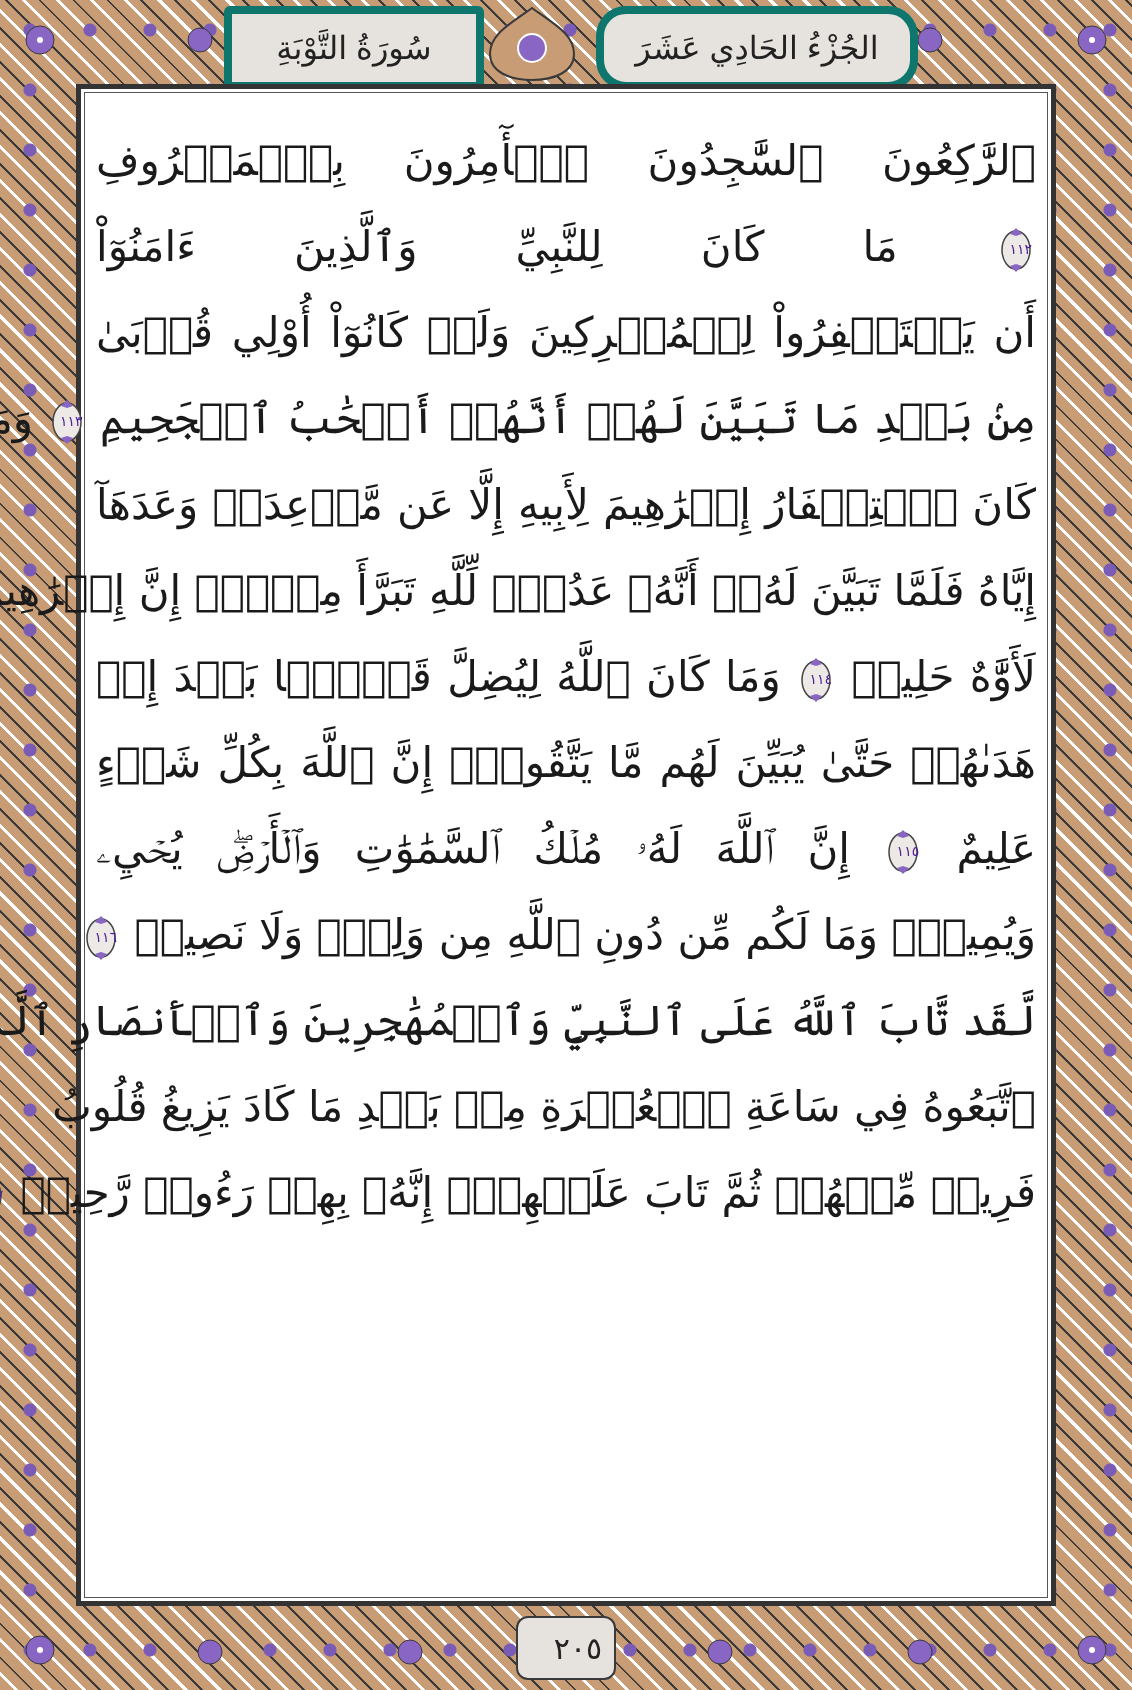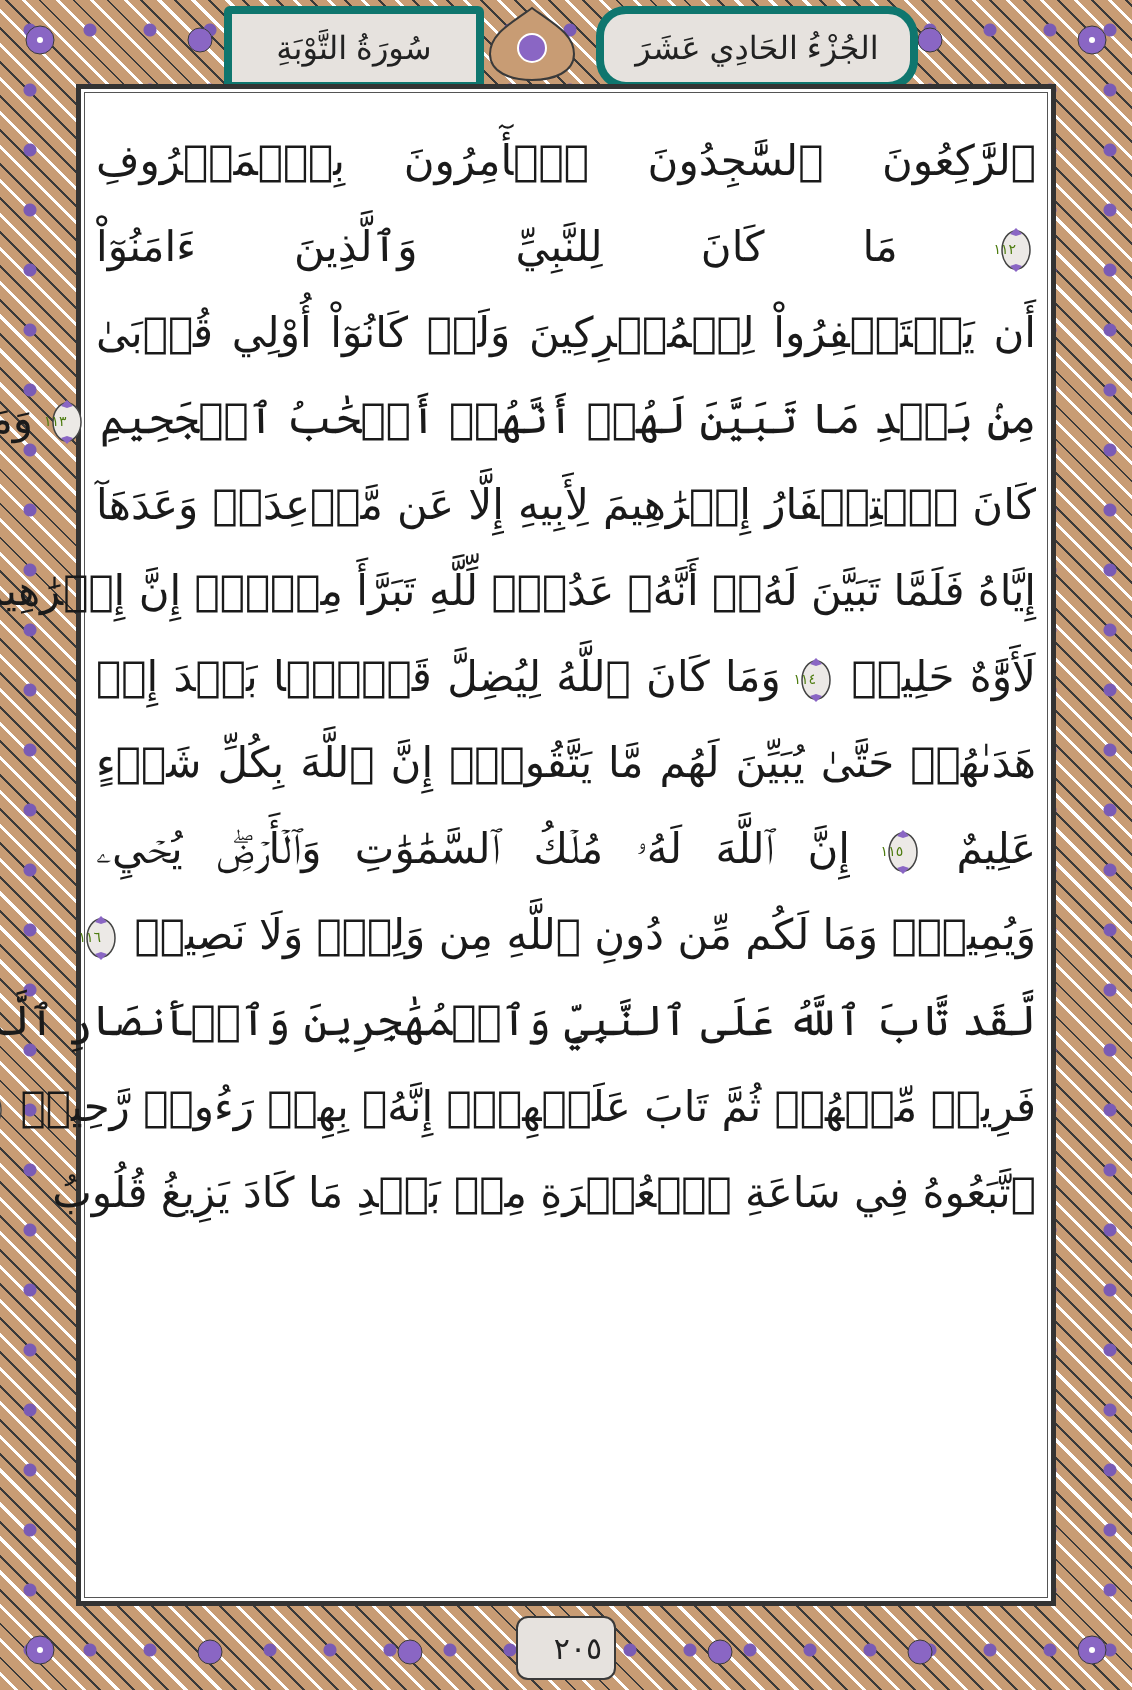--- a/index.html
+++ b/index.html
@@ -21,22 +21,22 @@
   .header-juz { left:596px; width:306px;border-radius:30px; }
   .header-surah { left:224px; width:244px; }
   .medallion { position:absolute; width:96px; height:80px; top:4px; }
   .quran-text { position:absolute; left:96px; top:118px; width:940px; direction:rtl;
     font-family:"DejaVu Serif", serif; color:#1a1a1a; }
   .quran-line { height:86px; line-height:86px; font-size:42px; text-align:justify; text-align-last:justify;
     white-space:nowrap; overflow:visible; }
   .ayah-marker { display:inline-block; width:32px; height:48px; vertical-align:middle; margin:0 4px;
     position:relative; }
   .ayah-marker svg { position:absolute; left:0; top:0; }
-  .ayah-marker span { position:absolute; left:0; right:16px; top:13px; text-align:center; font-size:14px;
-    line-height:20px; color:#4d7c0f; direction:rtl; font-family:"DejaVu Sans", sans-serif; }
+  .ayah-marker span { position:absolute; left:0; right:0; top:13px; text-align:center; font-size:14px;
+    line-height:20px; color:#4c1d95; direction:rtl; font-family:"DejaVu Sans", sans-serif; }
   .page-number-box { position:absolute; left:516px; top:1616px; width:100px; height:64px;
     background:#e6e2de; border:2px solid #3a3a3a; border-radius:12px; box-sizing:border-box;
     display:flex; align-items:center; justify-content:center; font-size:30px; color:#222;
     font-family:"DejaVu Sans", sans-serif; direction:rtl;padding-left:24px; }
 </style>
 </head>
 <body>
 
 <div class="border-frame"></div>
 
@@ -132,27 +132,27 @@
     <span class="ayah-marker">
       <svg width="32" height="48">
           <ellipse cx="16" cy="24" rx="14" ry="19" fill="#ece9e6" stroke="#444" stroke-width="1.5"></ellipse>
           <path d="M16 2 L22 8 L16 10 L10 8 Z" fill="#8a66c4"></path>
           <path d="M16 46 L22 40 L16 38 L10 40 Z" fill="#8a66c4"></path>
         </svg>
       <span>١١٦</span>
     </span>
   </div>
   <div class="quran-line"><span>لَّقَد تَّابَ ٱللَّهُ عَلَى ٱلنَّبِيِّ وَٱلۡمُهَٰجِرِينَ وَٱلۡأَنصَارِ ٱلَّذِينَ</span></div>
+  <div class="quran-line"><span>ٱتَّبَعُوهُ فِي سَاعَةِ ٱلۡعُسۡرَةِ مِنۢ بَعۡدِ مَا كَادَ يَزِيغُ قُلُوبُ</span></div>
   <div class="quran-line">
     <span>فَرِيقٖ مِّنۡهُمۡ ثُمَّ تَابَ عَلَيۡهِمۡۚ إِنَّهُۥ بِهِمۡ رَءُوفٞ رَّحِيمٞ</span>
     <span class="ayah-marker">
       <svg width="32" height="48">
           <ellipse cx="16" cy="24" rx="14" ry="19" fill="#ece9e6" stroke="#444" stroke-width="1.5"></ellipse>
           <path d="M16 2 L22 8 L16 10 L10 8 Z" fill="#8a66c4"></path>
           <path d="M16 46 L22 40 L16 38 L10 40 Z" fill="#8a66c4"></path>
         </svg>
       <span>١١٧</span>
     </span>
   </div>
-  <div class="quran-line"><span>ٱتَّبَعُوهُ فِي سَاعَةِ ٱلۡعُسۡرَةِ مِنۢ بَعۡدِ مَا كَادَ يَزِيغُ قُلُوبُ</span></div>
 </div>
 
 <div class="page-number-box">٢٠٥</div>
 
 </body></html>

